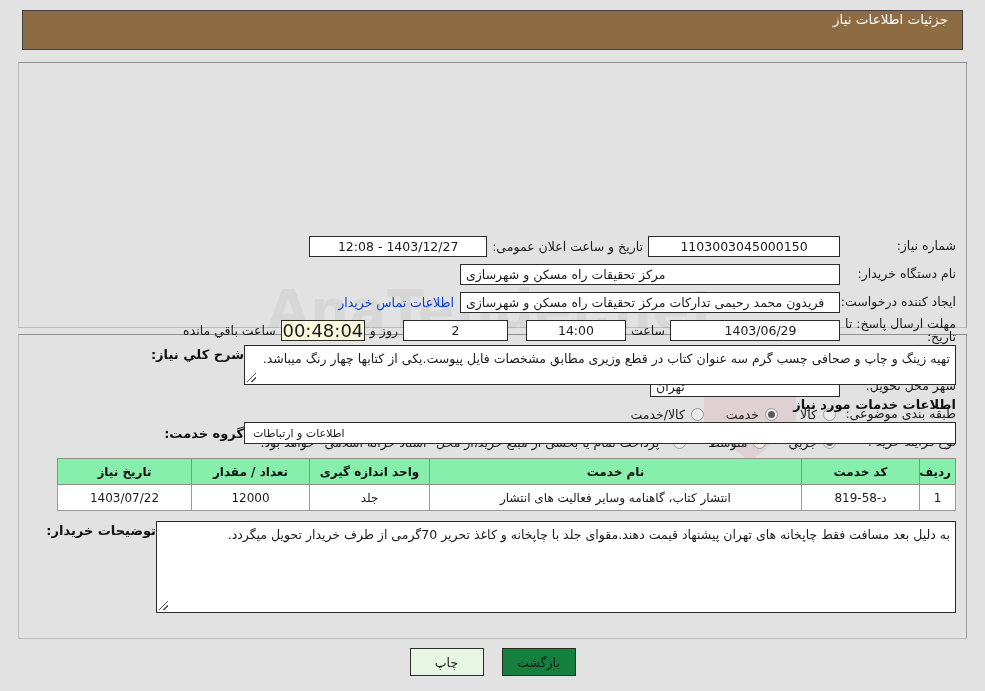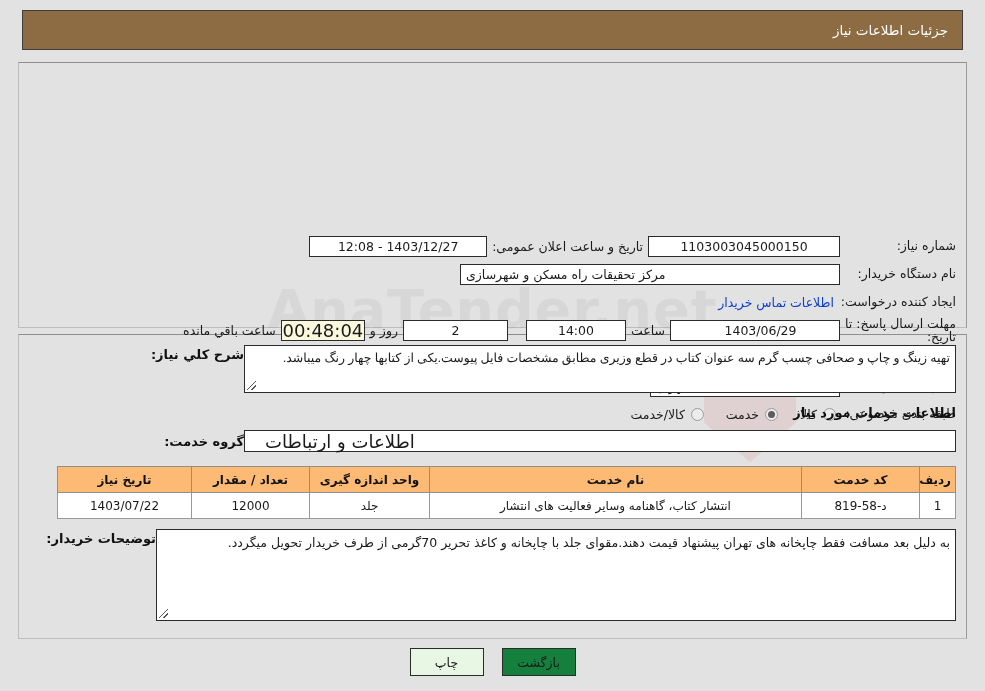--- a/index.html
+++ b/index.html
@@ -14,21 +14,20 @@
   .page { width: 985px; height: 691px; position: relative; }
 
   
   .header-bar {
     position: absolute;
     top: 10px; right: 22px; left: 22px;
     height: 40px;
     background: #8d6c43;
     border: 1px solid #3f3f3f;
     display: flex;
-    align-items: center;
     justify-content: flex-start;
     padding: 0 14px;
   }
   .header-title {
     color: #ffffff;
     font-size: 13.5px;
     font-weight: normal;
     letter-spacing: .2px;
   }
 
@@ -156,48 +155,48 @@
   }
   .ta::after {
     content: "";
     position: absolute;
     left: 2px; bottom: 2px;
     width: 9px; height: 9px;
     background:
       linear-gradient(135deg, transparent 45%, #555 45%, #555 55%, transparent 55%),
       linear-gradient(135deg, transparent 70%, #555 70%, #555 80%, transparent 80%);
   }
-  .ta-need { width: 712px; height: 48px; font-family: Liberation Serif, serif; }
+  .ta-need { width: 712px; height: 40px; }
   .ta-notes { width: 800px; height: 92px; }
 
   .section-title {
     font-size: 13px; font-weight: bold; color: #111;
     padding: 12px 10px 2px 0; text-align: right;
   }
 
   .group-row { display: flex; align-items: center; padding: 8px 10px 0 10px; }
   .group-lbl { font-size: 13px; font-weight: bold; color: #111; min-width: 96px; text-align: right; }
   .group-box {
     background: #fff; border: 1px solid #2b2b2b;
     height: 22px; width: 712px;
-    font-size: 18px; color: #1a1a1a;
+    font-size: 11px; color: #1a1a1a;
     display: flex; align-items: center; justify-content: flex-end;
-    padding: 0 20px;
+    padding: 0 8px;
   }
 
   
   .tbl-wrap { padding: 14px 10px 0 10px; }
   table.dt {
     border-collapse: collapse;
     width: 898px;
     font-size: 12px;
     table-layout: fixed;
   }
   table.dt th {
-    background: #fdba74;
+    background: #86efac;
     border: 1px solid #8f8f8f;
     color: #111;
     font-weight: bold;
     height: 26px;
     text-align: center;
     padding: 2px 4px;
   }
   table.dt td {
     background: #ffffff;
     border: 1px solid #9a9a9a;
@@ -283,20 +282,21 @@
       <div class="txtbox w-announce center">1403/12/27 - 12:08</div>
     </div>
 
     <div class="frow">
       <div class="lbl">نام دستگاه خریدار:</div>
       <div class="txtbox w-org right">مرکز تحقیقات راه  مسکن و شهرسازی</div>
     </div>
 
     <div class="frow">
       <div class="lbl">ایجاد کننده درخواست:</div>
+      <div class="txtbox w-creator right">فریدون محمد رحیمی تدارکات مرکز تحقیقات راه  مسکن و شهرسازی</div>
       <a class="link">اطلاعات تماس خریدار</a>
     </div>
 
     <div class="frow">
       <div class="lbl two-line">مهلت ارسال پاسخ: تا تاریخ:</div>
       <div class="txtbox w-date center">1403/06/29</div>
       <div class="smalltxt">ساعت</div>
       <div class="txtbox w-time center">14:00</div>
       <div class="txtbox w-days center" style="margin-right:18px">2</div>
       <div class="smalltxt">روز و</div>

